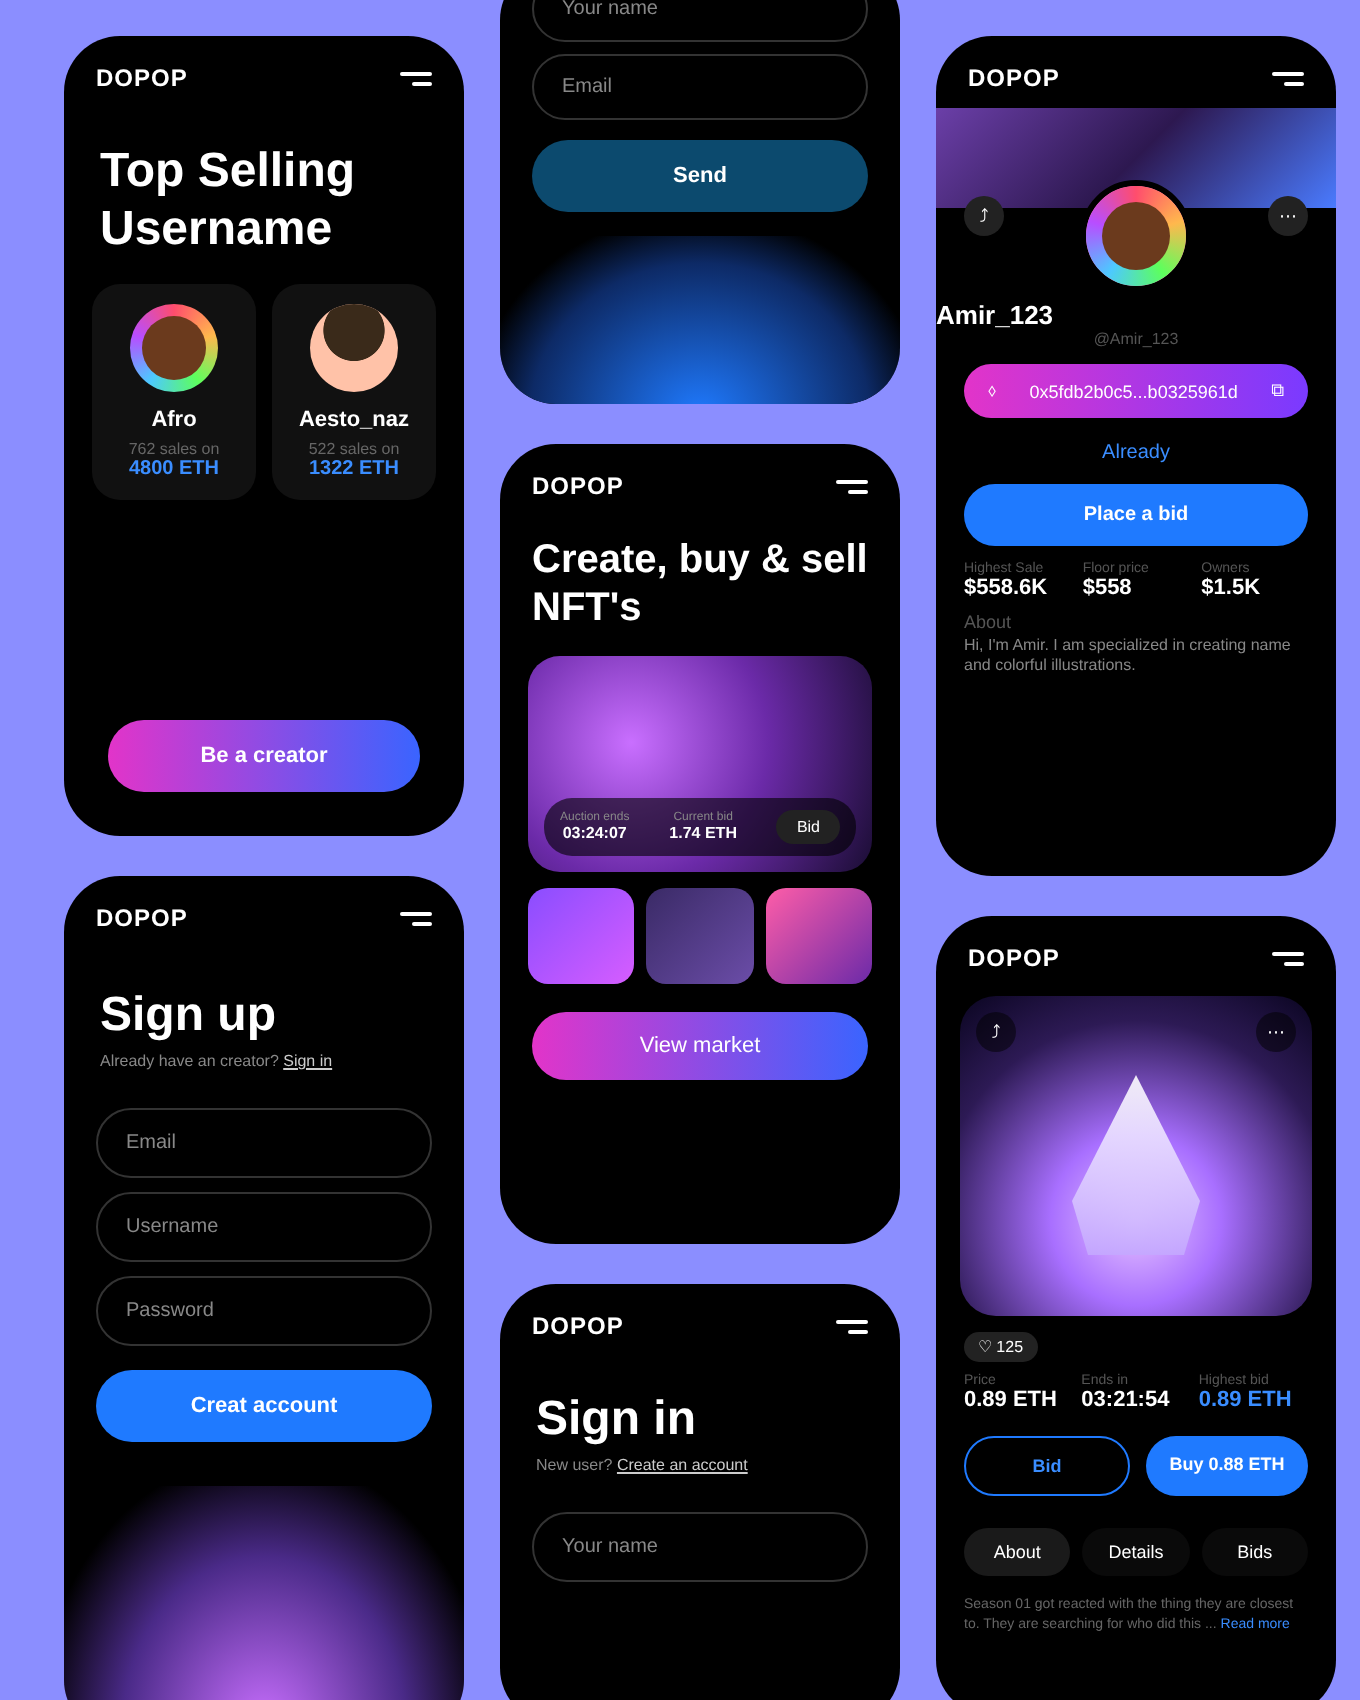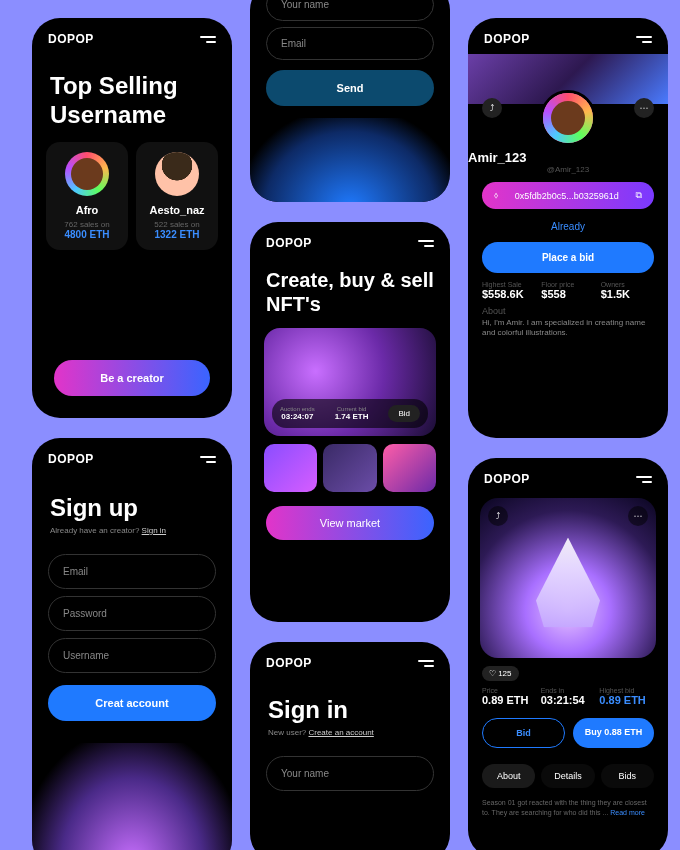--- a/index.html
+++ b/index.html
@@ -226,22 +226,22 @@
   <div class="hdr">
     <div class="logo">DOPOP</div>
     <div class="ham">
           <span></span>
           <span></span>
         </div>
   </div>
   <div class="title">Sign up</div>
   <div class="sub"><span>Already have an creator? </span><u>Sign in</u></div>
   <div class="field">Email</div>
+  <div class="field">Username</div>
   <div class="field">Password</div>
-  <div class="field">Username</div>
   <div class="create">Creat account</div>
   <div class="glow"></div>
 </div>
 
 <div class="phone" id="s6">
   <div class="hdr">
     <div class="logo">DOPOP</div>
     <div class="ham">
           <span></span>
           <span></span>

